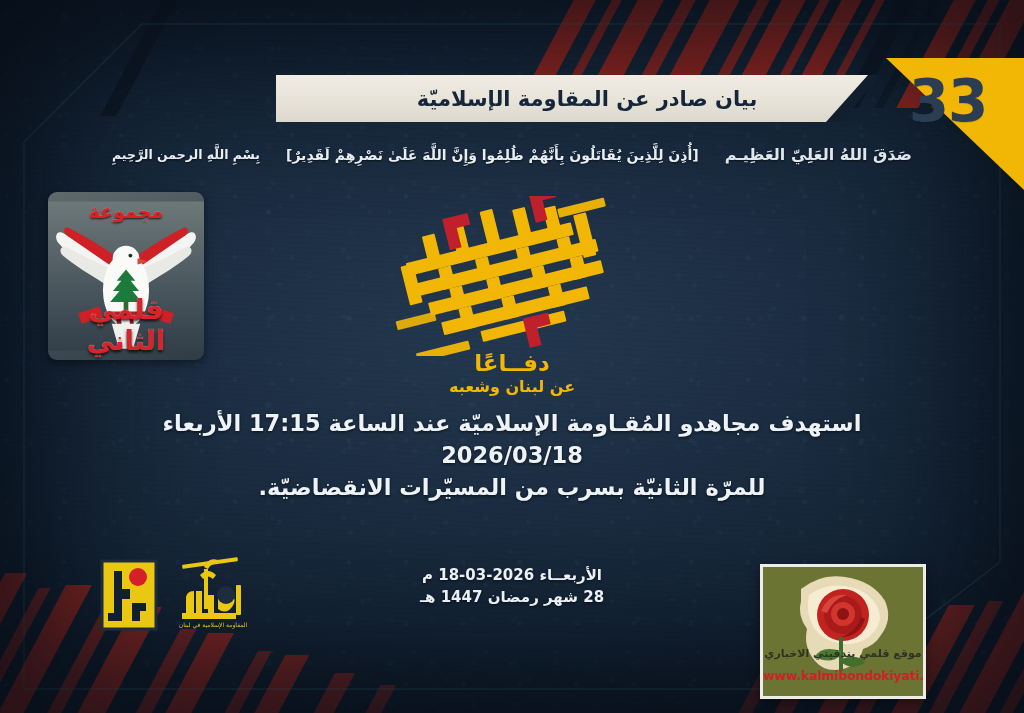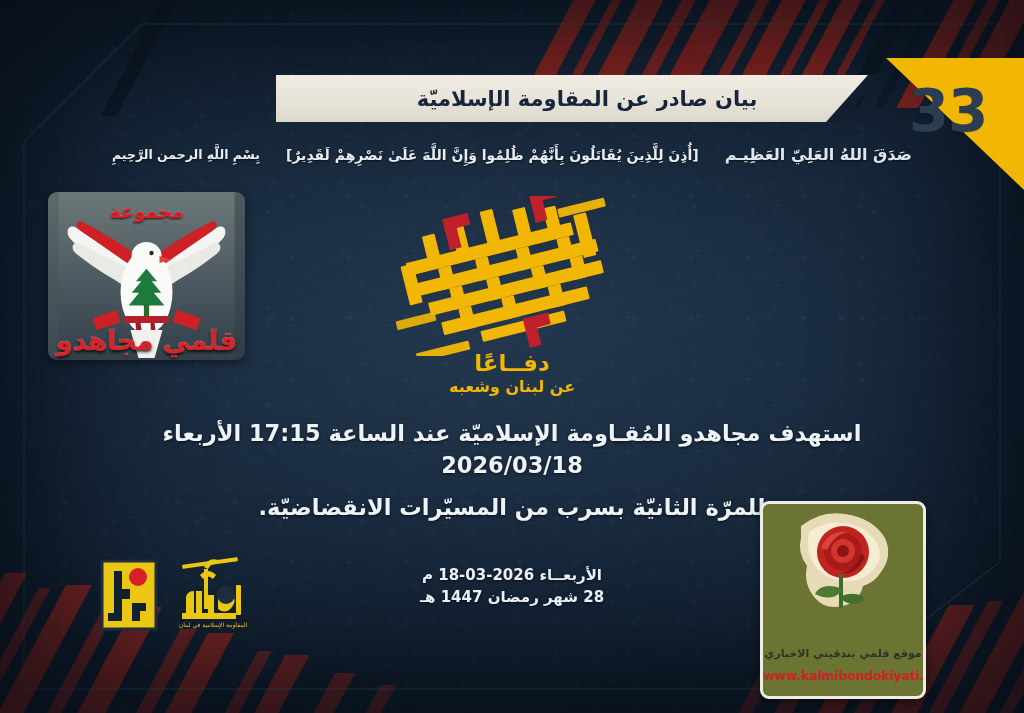--- a/index.html
+++ b/index.html
@@ -81,21 +81,21 @@
     opacity:.9;
   }
 
   
   #pennant{
     position:absolute;top:58px;right:0px;width:138px;height:132px;
     background:#f2b705;
     clip-path:polygon(24px 0, 138px 0, 138px 132px, 0 0);
   }
   #pennant-num{
-    position:absolute;top:68px;right:28px;width:96px;height:86px;
+    position:absolute;top:58px;right:28px;width:96px;height:86px;
     display:flex;align-items:center;justify-content:center;
     color:#2b3d52;font-size:58px;font-weight:bold;
     font-family:"DejaVu Sans","Liberation Sans",sans-serif;
     letter-spacing:-1px;
     text-shadow:0 1px 0 rgba(0,0,0,.12);
   }
 
   
   #verse{
     position:absolute;top:145px;left:0;width:1024px;
@@ -118,21 +118,21 @@
   #calli .sub1{
     margin-top:-6px;color:#f2b705;font-size:23px;font-weight:bold;
     letter-spacing:3px;
   }
   #calli .sub2{
     margin-top:1px;color:#f2b705;font-size:16px;font-weight:bold;
   }
 
   
   #logo-left{
-    position:absolute;top:192px;left:48px;width:197px;height:168px;
+    position:absolute;top:192px;left:48px;width:156px;height:168px;
     border-radius:9px;overflow:hidden;
     background:linear-gradient(160deg,#5f6a6b 0%,#49565c 38%,#3d4a52 70%,#2f3b45 100%);
     box-shadow:0 3px 9px rgba(0,0,0,.45);
   }
   #logo-left .lbl-top{
     position:absolute;top:8px;left:0;right:0;text-align:center;
     color:#d8232a;font-size:19px;font-weight:bold;z-index:4;
     text-shadow:0 1px 2px rgba(0,0,0,.85),0 0 1px #fff;
   }
   #logo-left .lbl-bot{
@@ -142,21 +142,21 @@
   }
   #logo-left svg{position:absolute;inset:0;width:100%;height:100%;}
 
   
   #body-text{
     position:absolute;top:408px;left:92px;width:840px;
     text-align:center;color:#eef3f7;
     font-size:22.5px;font-weight:bold;line-height:1.42;
     text-shadow:0 1px 3px rgba(0,0,0,.65);
   }
-  #body-text div{margin:10px;}
+  #body-text div{margin:0;}
 
   
   #closing{
     position:absolute;top:533px;left:0;width:1024px;text-align:center;
     color:#e9eff5;font-size:15.5px;font-weight:bold;
     text-shadow:0 1px 3px rgba(0,0,0,.6);
   }
 
   
   #dates{
@@ -165,22 +165,22 @@
     text-shadow:0 1px 3px rgba(0,0,0,.6);
   }
 
   
   #emblems{position:absolute;bottom:82px;left:100px;display:flex;align-items:flex-end;gap:16px;}
   #emblem-ir{width:58px;height:72px;}
   #emblem-hz{width:78px;height:76px;}
 
   
   #logo-right{
-    position:absolute;bottom:14px;right:98px;width:166px;height:198px;
-    background:#6c7434;border:3px solid #eceee6;border-radius:9px;
+    position:absolute;bottom:14px;right:98px;width:166px;height:135px;
+    background:#6c7434;border:3px solid #eceee6;border-radius:0;
     overflow:hidden;box-shadow:0 3px 10px rgba(0,0,0,.45);margin-left:8px;
   }
   #logo-right .rose-wrap{position:absolute;top:4px;left:0;right:0;height:104px;}
   #logo-right svg{display:block;margin:0 auto;}
   #logo-right .site-ar{
     position:absolute;bottom:36px;left:0;right:0;text-align:center;
     color:#2d3324;font-size:11px;font-weight:bold;
   }
   #logo-right .site-url{
     position:absolute;bottom:13px;left:0;right:0;text-align:center;
@@ -336,21 +336,21 @@
       </g>
 
       <path d="M66 124 L110 124 L110 131 L66 131 Z" fill="#b5202a"></path>
       <path d="M82 131 q3 16 1 26 q-5 -8 -6 -26 Z" fill="#9c1b22"></path>
       <path d="M96 131 q2 12 0 20 q-4 -7 -4 -20 Z" fill="#9c1b22"></path>
       <path d="M34 126 L58 118 L62 130 L38 138 Z" fill="#cf2026"></path>
       <path d="M142 126 L118 118 L114 130 L138 138 Z" fill="#cf2026"></path>
 
       <path d="M72 138 L104 138 L96 166 L80 166 Z" fill="#f0f0ee"></path>
     </svg>
-    <div class="lbl-bot">قلمي مجاهدو</div>
+    <div class="lbl-bot">قلمي الثاني</div>
   </div>
 
   <div id="body-text">
     <div>استهدف مجاهدو المُقـاومة الإسلاميّة عند الساعة 17:15 الأربعاء 2026/03/18</div>
     <div>للمرّة الثانيّة بسرب من المسيّرات الانقضاضيّة.</div>
   </div>
 
 
   <div id="dates">
     <div>الأربعــاء 2026-03-18 م</div>

